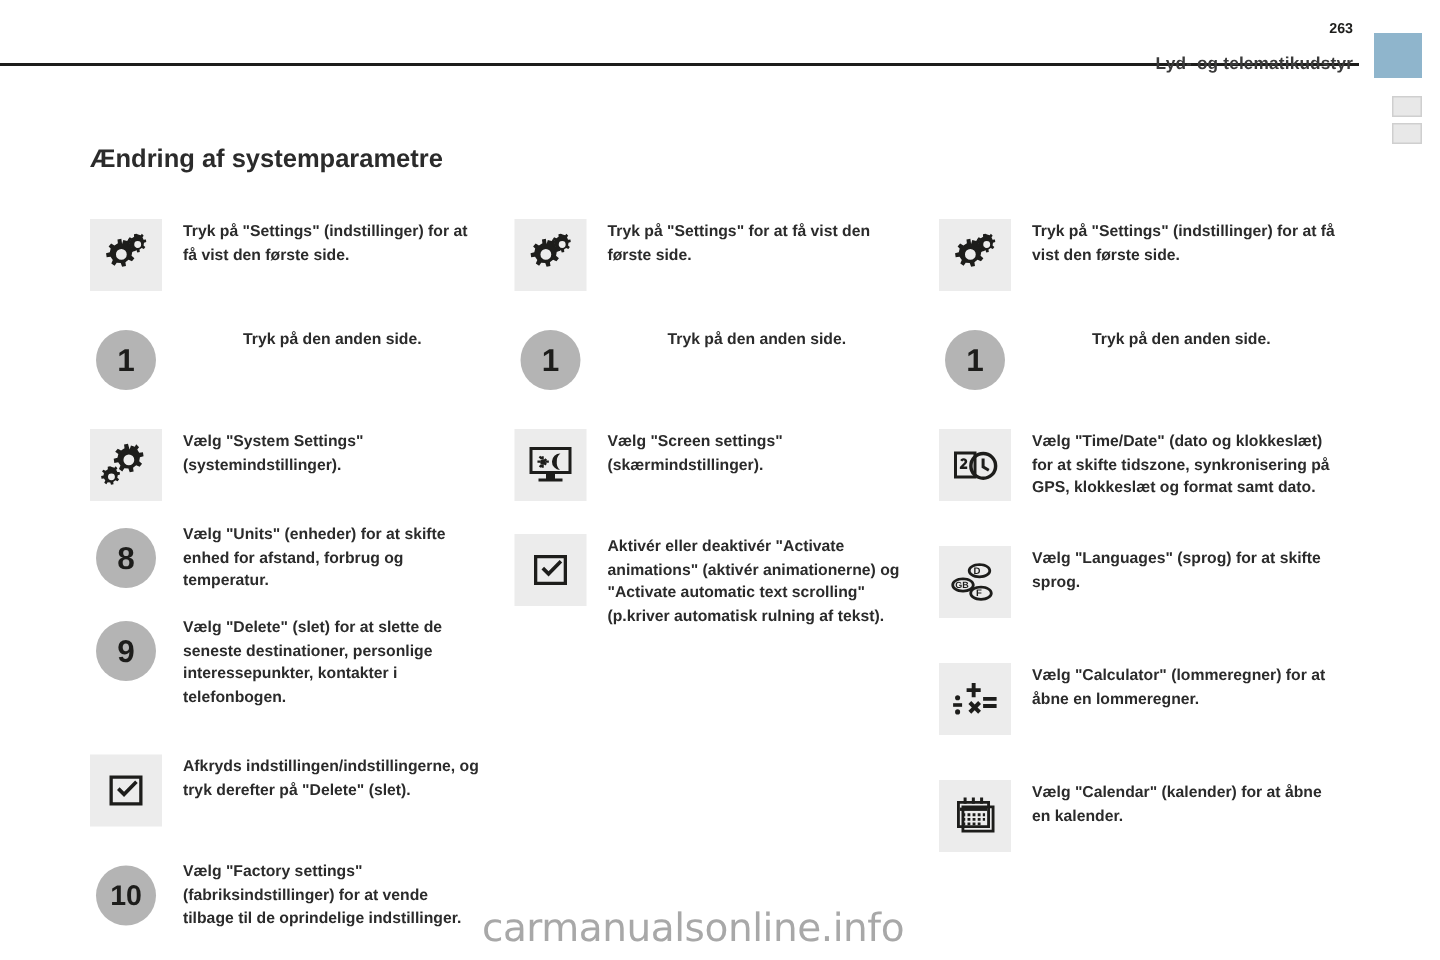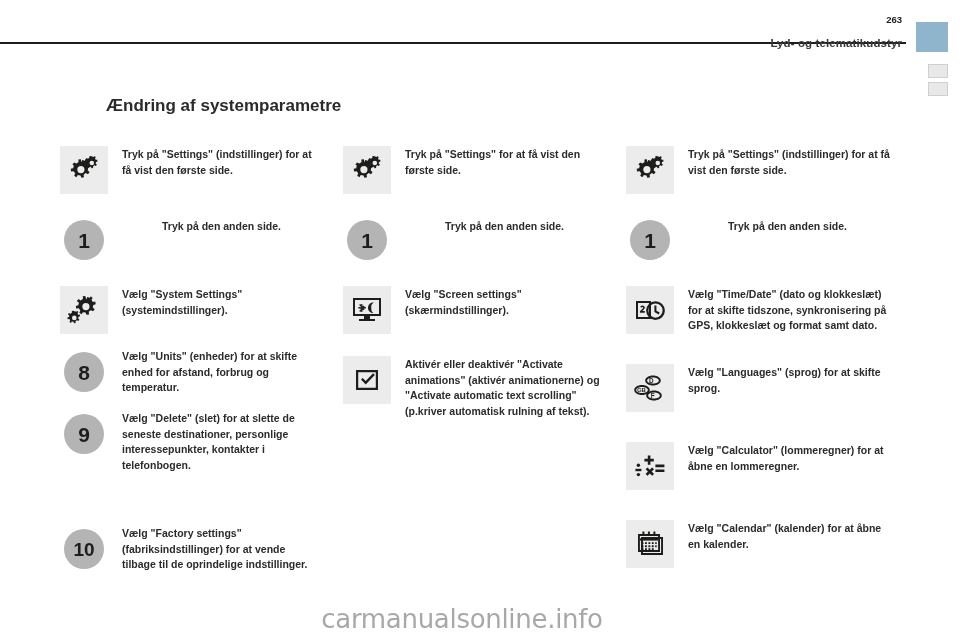--- a/index.html
+++ b/index.html
@@ -28,21 +28,21 @@
   .tab-marker{
     position:absolute;background:#8fb5cc;
   }
   .tab-main{right:12px;top:22px;width:32px;height:30px;}
   .tab-small{right:12px;top:64px;width:18px;height:12px;background:#e8e8e8;border:1px solid #cfcfcf;}
   .tab-small2{right:12px;top:82px;width:18px;height:12px;background:#e8e8e8;border:1px solid #cfcfcf;}
 
   
   .doc-title{
     position:absolute;left:60px;top:96px;width:300px;
-    font-size:17px;font-weight:bold;line-height:1.22;color:#2b2b2b;margin-left:46px;
+    font-size:17px;font-weight:bold;line-height:1.22;color:#2b2b2b;
   }
 
   
   .columns{position:absolute;left:0;top:0;width:960px;height:640px;}
   .col{position:absolute;top:146px;}
   .col-1{left:60px;width:262px;}
   .col-2{left:343px;width:262px;}
   .col-3{left:626px;width:268px;}
 
   .entry{position:relative;display:flex;align-items:flex-start;}
@@ -150,20 +150,33 @@
 
     <div class="entry">
       <div class="entry-badge">
         <div class="badge-num">9</div>
       </div>
       <div class="entry-text">Vælg "Delete" (slet) for at slette de seneste destinationer, personlige interessepunkter, kontakter i telefonbogen.</div>
     </div>
 
     <div class="spacer-lg"></div>
 
+    <div class="entry">
+      <div class="entry-badge">
+        <div class="badge-icon">
+          <svg width="26" height="26" viewBox="0 0 26 26" aria-hidden="true">
+            <g class="ico">
+              <path d="M2 3h22v20H2V3zm2.2 2.2v15.6h17.6V5.2H4.2z"></path>
+              <path d="M7 12.6l1.7-1.7 3 3 7.4-7.6 1.7 1.7-9.1 9.4z"></path>
+            </g>
+          </svg>
+        </div>
+      </div>
+      <div class="entry-text">Afkryds indstillingen/indstillingerne, og tryk derefter på "Delete" (slet).</div>
+    </div>
 
     <div class="spacer-md"></div>
 
     <div class="entry">
       <div class="entry-badge">
         <div class="badge-num wide">10</div>
       </div>
       <div class="entry-text">Vælg "Factory settings" (fabriksindstillinger) for at vende tilbage til de oprindelige indstillinger.</div>
     </div>
   </div>

